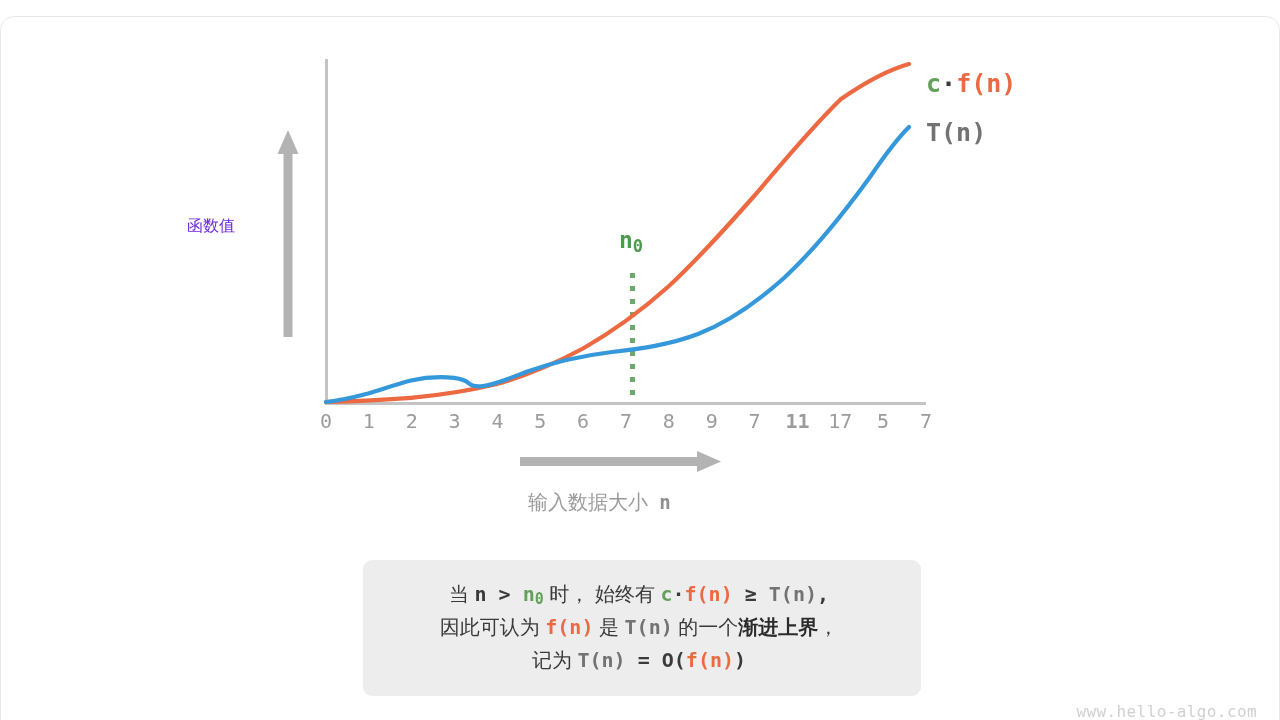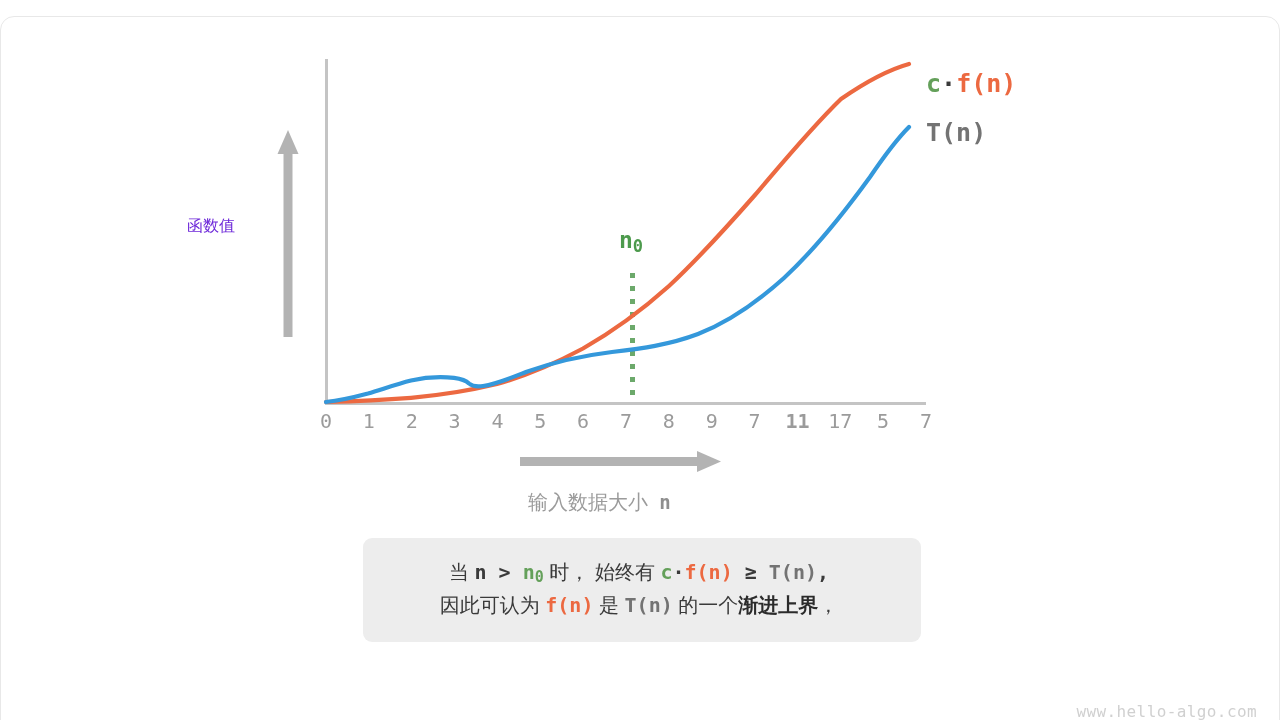--- a/index.html
+++ b/index.html
@@ -103,21 +103,21 @@
     font-family: "DejaVu Sans Mono", monospace;
     font-size: 20px;
     color: #9b9b9b;
     line-height: 1;
   }
 
   
   #callout {
     position: absolute;
     left: 362px;
-    top: 521px;
+    top: 543px;
     width: 558px;
     padding: 18px 6px 20px 0;
     box-sizing: border-box;
     background: #EDEDED;
     border-radius: 9px;
     text-align: center;
   }
   .callout-line {
     font-size: 20px;
     color: #3a3a3a;
@@ -229,18 +229,21 @@
   <div id="callout">
 
     <div class="callout-line">
       <span>当 </span><span class="mono c-dark">n</span><span class="mono c-dark"> &gt; </span><span class="mono c-green">n</span><span class="mono c-green sub">0</span><span> 时， 始终有 </span><span class="mono c-green">c</span><span class="mono c-dark">·</span><span class="mono c-orange">f(n)</span><span class="mono c-dark"> ≥ </span><span class="mono c-blue">T(n)</span><span class="mono c-dark">,</span>
     </div>
 
     <div class="callout-line">
       <span>因此可认为 </span><span class="mono c-orange">f(n)</span><span> 是 </span><span class="mono c-blue">T(n)</span><span> 的一个</span><span class="bold-cn">渐进上界</span><span>，</span>
     </div>
 
+    <div class="callout-line">
+      <span>记为 </span><span class="mono c-blue">T(n)</span><span class="mono c-dark"> = </span><span class="mono c-dark">O(</span><span class="mono c-orange">f(n)</span><span class="mono c-dark">)</span>
+    </div>
 
   </div>
 
   <div id="watermark">www.hello-algo.com</div>
 
 </div>
 
 </body></html>

